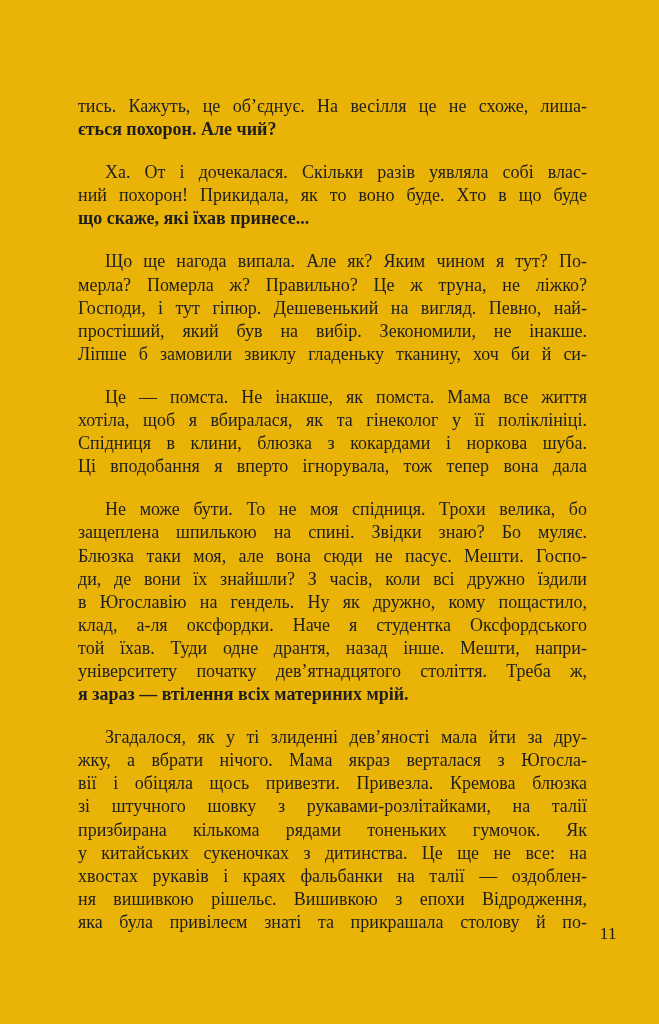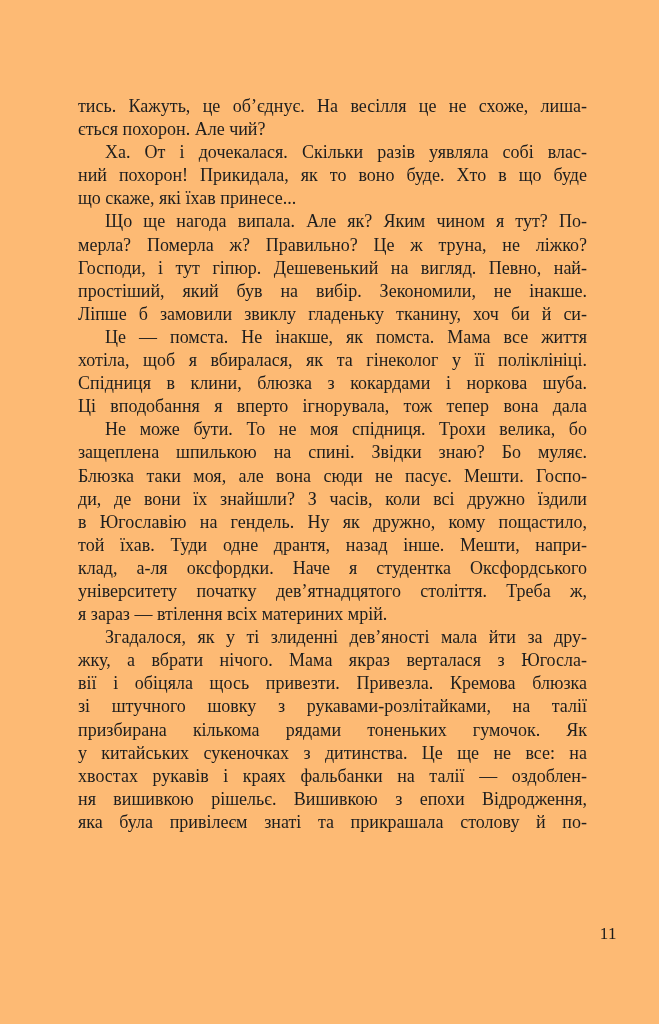--- a/index.html
+++ b/index.html
@@ -4,48 +4,50 @@
 <style>
   html, body {
     margin: 0;
     padding: 0;
     background: #ffffff;
   }
   .page {
     position: relative;
     width: 659px;
     height: 1024px;
-    background: #fdba74;
+    background: #eab308;
     overflow: hidden;
     font-family: "Liberation Serif", "DejaVu Serif", serif;
     color: #1e1e1e;
   }
   .text-block {
     position: absolute;
     left: 78px;
     top: 95px;
     width: 509px;
     font-size: 18px;
     line-height: 23.1px;
     -webkit-font-smoothing: antialiased;
   }
   .para {
     margin: 0;
     padding: 0;
   }
   .para.indented .line:first-child {
     text-indent: 27px;
+    margin-top: 20px;
   }
   .line {
     text-align: justify;
     text-align-last: justify;
     white-space: normal;
   }
   .line.final {
     text-align-last: left;
+    font-weight: bold;
   }
   .folio {
     position: absolute;
     top: 924px;
     left: 0;
     width: 604px;
     text-align: right;
     font-size: 17px;
     letter-spacing: 0.5px;
     color: #1a1a1a;
@@ -78,22 +80,22 @@
         <div class="line">хотіла, щоб я вбиралася, як та гінеколог у її поліклініці.</div>
         <div class="line">Спідниця в клини, блюзка з кокардами і норкова шуба.</div>
         <div class="line">Ці вподобання я вперто ігнорувала, тож тепер вона дала</div>
       </div>
       <div class="para indented">
         <div class="line">Не може бути. То не моя спідниця. Трохи велика, бо</div>
         <div class="line">защеплена шпилькою на спині. Звідки знаю? Бо муляє.</div>
         <div class="line">Блюзка таки моя, але вона сюди не пасує. Мешти. Госпо-</div>
         <div class="line">ди, де вони їх знайшли? З часів, коли всі дружно їздили</div>
         <div class="line">в Югославію на гендель. Ну як дружно, кому пощастило,</div>
+        <div class="line">клад, а-ля оксфордки. Наче я студентка Оксфордського</div>
         <div class="line">той їхав. Туди одне дрантя, назад інше. Мешти, напри-</div>
-        <div class="line">клад, а-ля оксфордки. Наче я студентка Оксфордського</div>
         <div class="line">університету початку дев’ятнадцятого століття. Треба ж,</div>
         <div class="line final">я зараз — втілення всіх материних мрій.</div>
       </div>
       <div class="para indented">
         <div class="line">Згадалося, як у ті злиденні дев’яності мала йти за дру-</div>
         <div class="line">жку, а вбрати нічого. Мама якраз верталася з Югосла-</div>
         <div class="line">вії і обіцяла щось привезти. Привезла. Кремова блюзка</div>
         <div class="line">зі штучного шовку з рукавами-розлітайками, на талії</div>
         <div class="line">призбирана кількома рядами тоненьких гумочок. Як</div>
         <div class="line">у китайських сукеночках з дитинства. Це ще не все: на</div>

